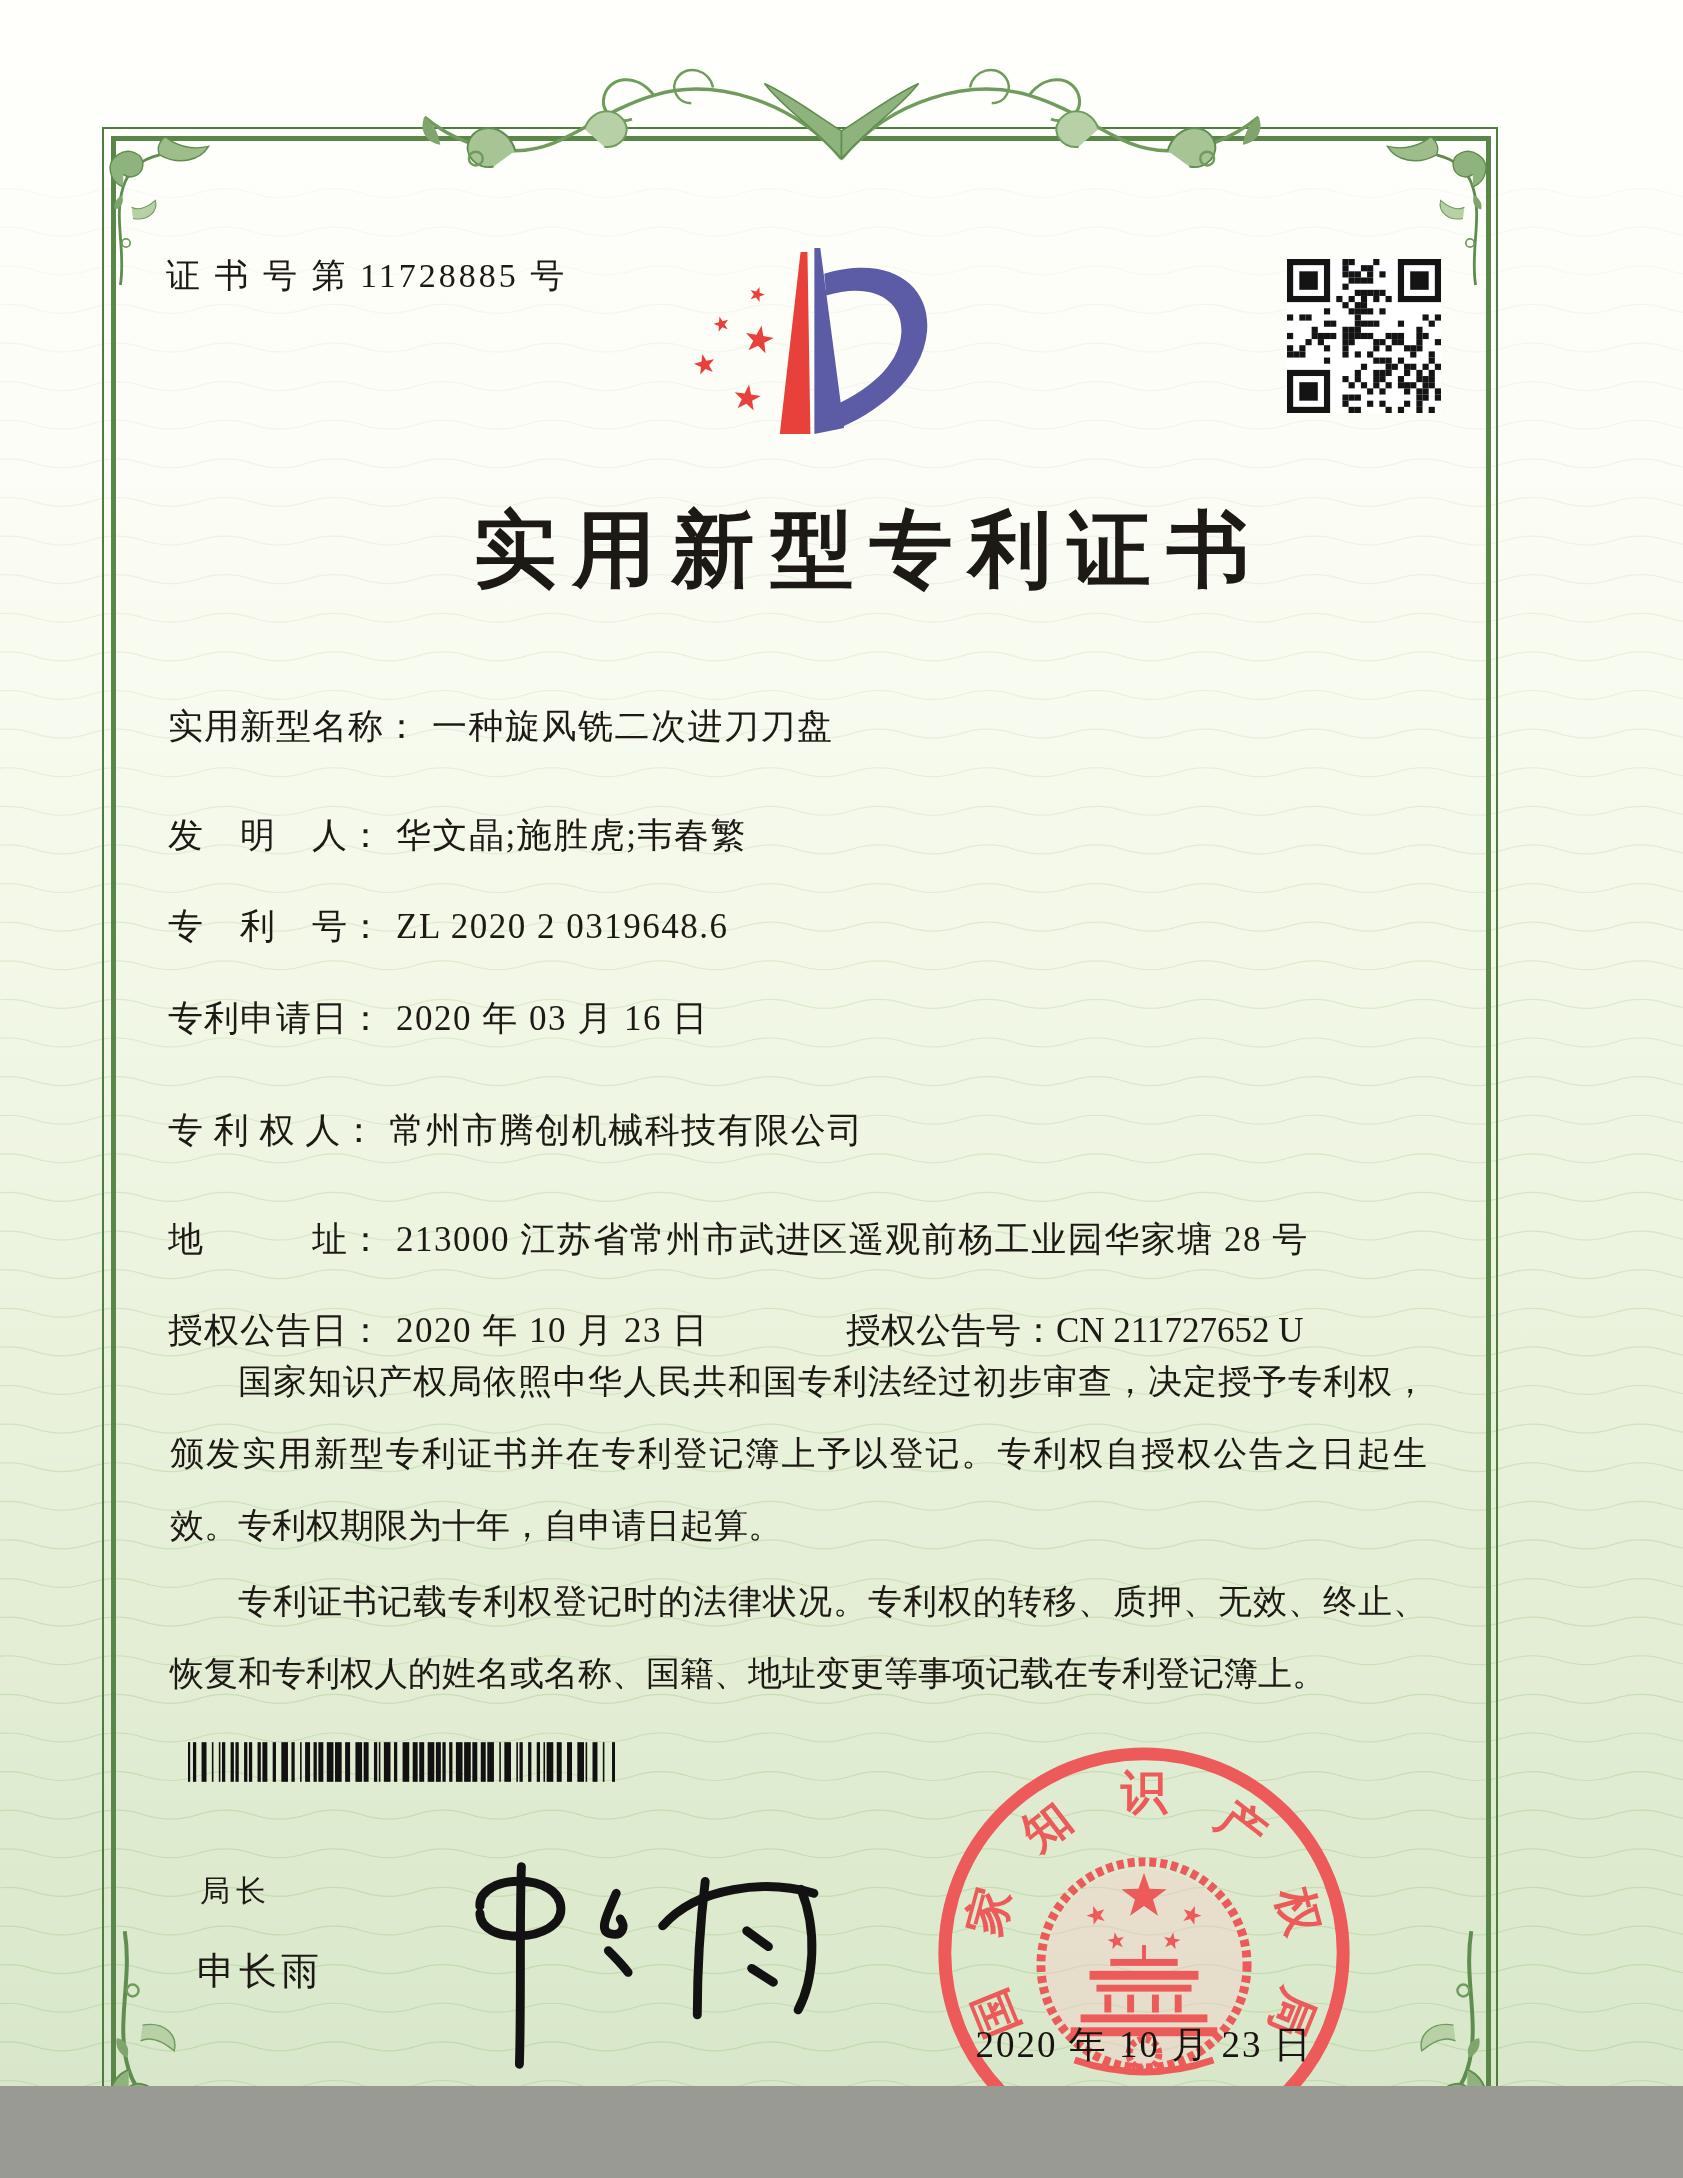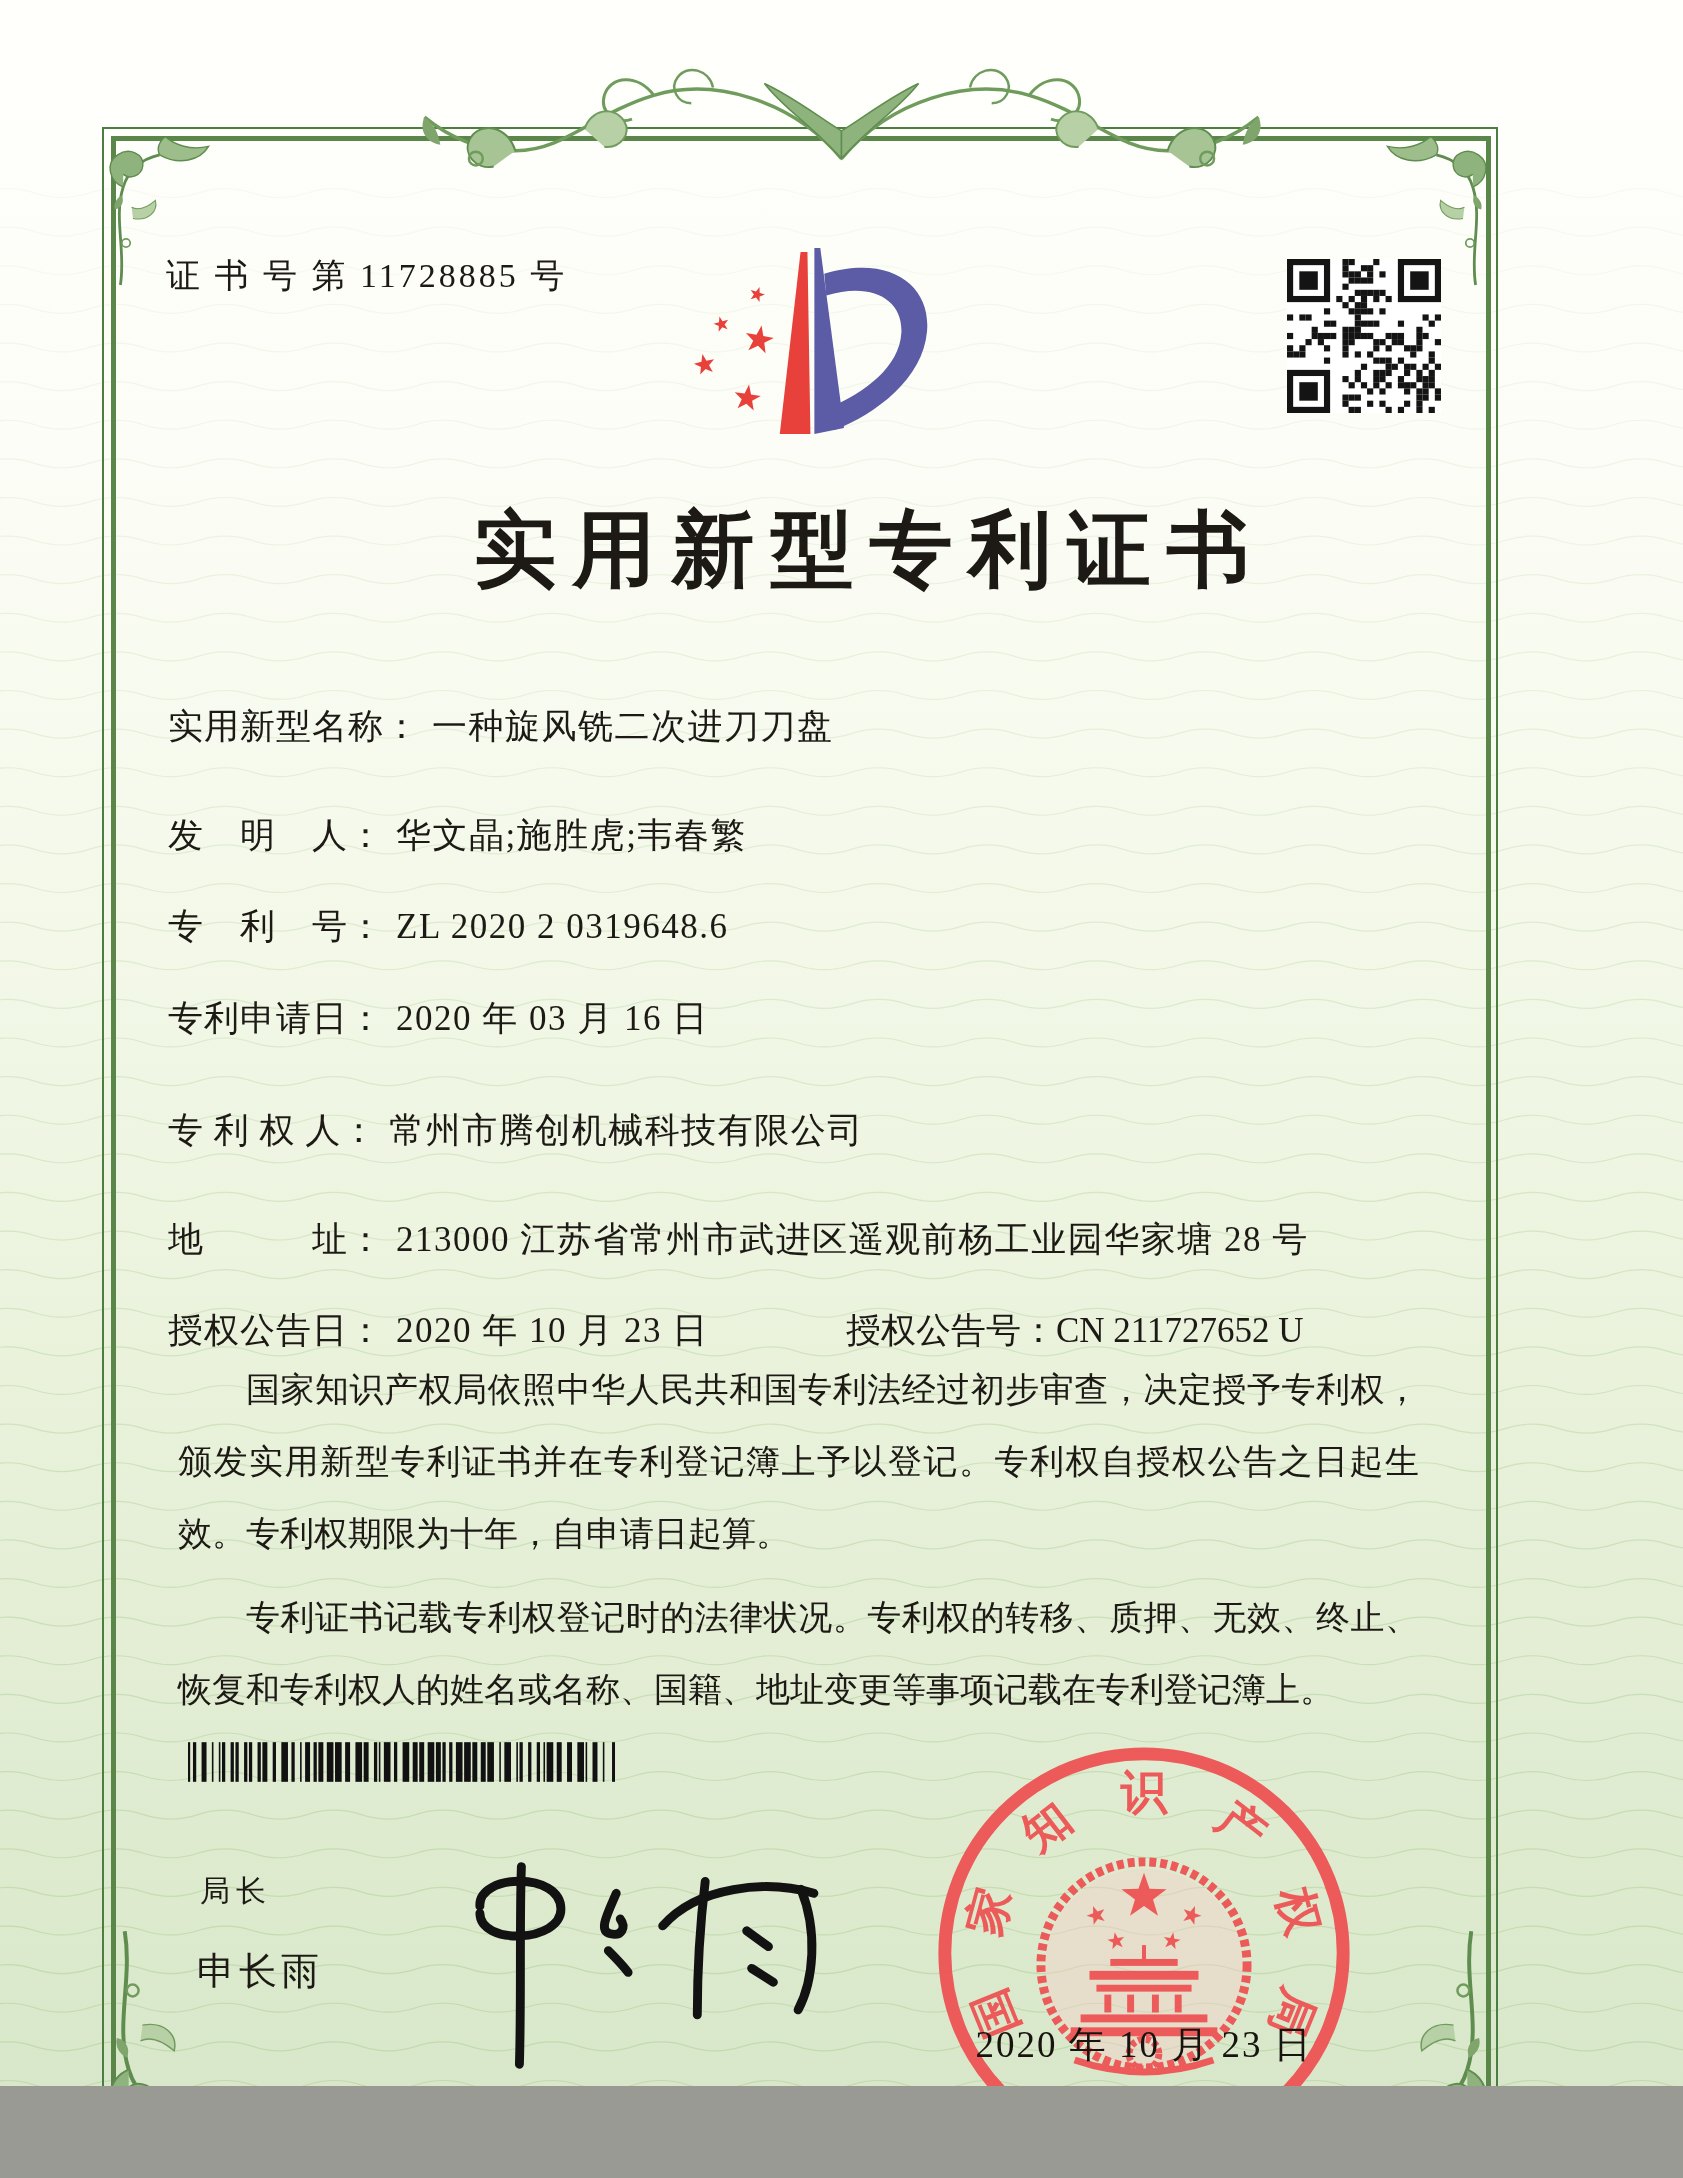--- a/index.html
+++ b/index.html
@@ -12,21 +12,21 @@
   .abs{position:absolute;}
   .frame-outer{position:absolute;left:102px;top:127px;width:1392px;height:2008px;border:2px solid #4e7d42;pointer-events:none;}
   .frame-inner{position:absolute;left:111px;top:136px;width:1370px;height:1986px;border:5px solid #5a8749;pointer-events:none;}
   .cert-no{position:absolute;left:166px;top:253px;font-size:34px;letter-spacing:3px;white-space:nowrap;}
   .title{position:absolute;left:0;top:495px;width:100%;text-align:center;font-size:83px;font-weight:700;letter-spacing:16px;text-indent:16px;white-space:nowrap;padding-left:20px;}
   .field{position:absolute;left:168px;font-size:35px;white-space:nowrap;}
   .field .lab{letter-spacing:1px;}
   .field .val{margin-left:12px;letter-spacing:1.5px;margin-top:20px;}
   .grant-b{position:absolute;left:846px;top:1307px;font-size:35px;white-space:nowrap;}
   .paras{position:absolute;left:166px;top:1342px;width:1265px;font-size:34px;line-height:2.12;text-align:justify;}
-  .paras p{margin:12px;text-indent:2em;}
+  .paras p{margin:4px;text-indent:2em;}
   .officer-title{position:absolute;left:200px;top:1871px;font-size:30px;letter-spacing:6px;font-family:"Liberation Sans","DejaVu Sans",sans-serif;}
   .officer-name{position:absolute;left:197px;top:1946px;font-size:38px;letter-spacing:4px;font-family:"Liberation Sans","DejaVu Sans",sans-serif;}
   .seal-date{position:absolute;left:926px;top:2020px;width:436px;text-align:center;font-size:37px;letter-spacing:2px;color:#17140f;}
   .footer{position:absolute;left:0;top:2091px;width:1445px;text-align:left;font-size:30px;letter-spacing:2px;}
   .seal-char{font-size:47px;font-weight:bold;fill:#ee5052;text-anchor:middle;dominant-baseline:central;font-family:"Liberation Sans","DejaVu Sans",sans-serif;}
 </style>
 </head>
 <body>
 
 <div class="page">

